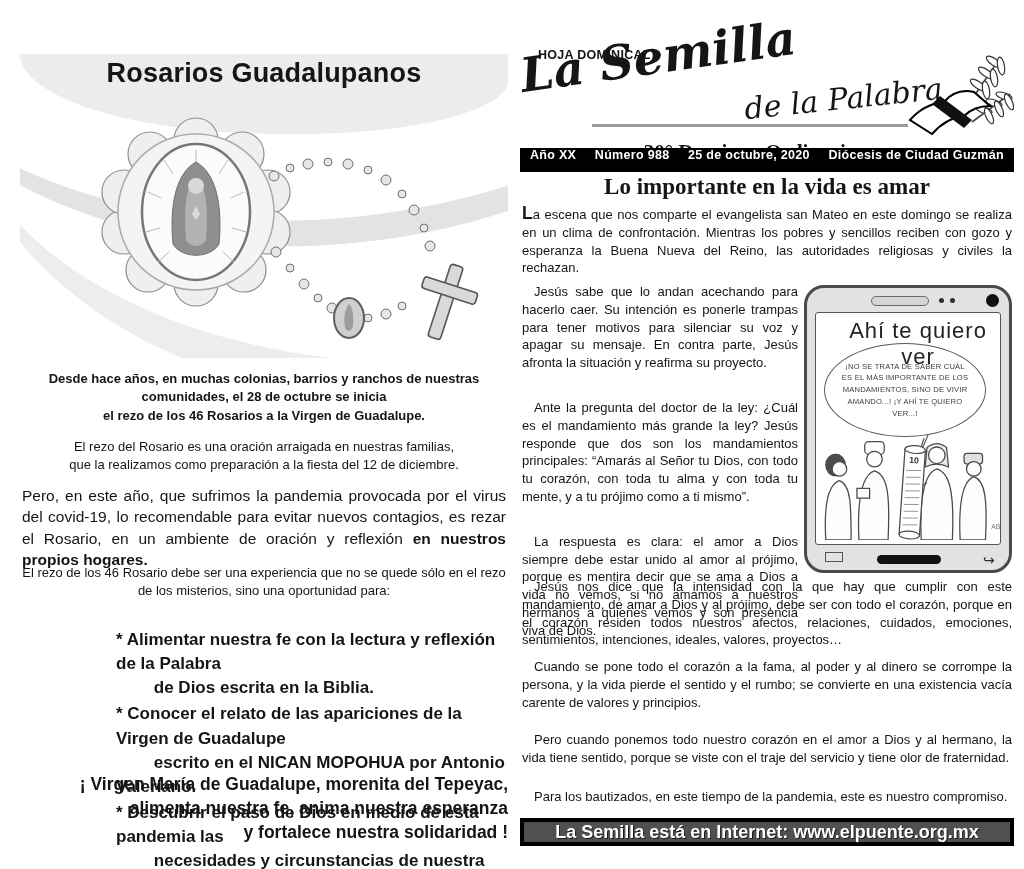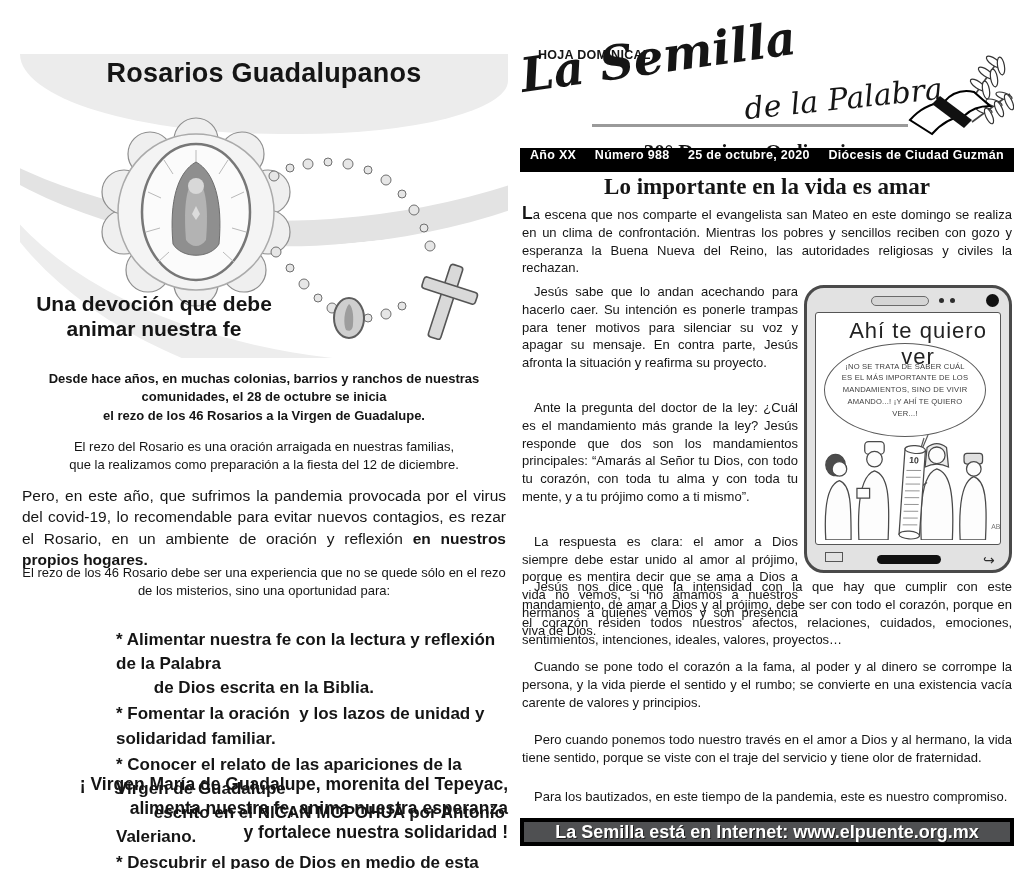--- a/index.html
+++ b/index.html
@@ -146,37 +146,34 @@
             <circle cx="356" cy="214" r="4"></circle>
         </g>
         <ellipse cx="303" cy="226" rx="15" ry="20" fill="#cfcfcf" stroke="#5e5e5e" stroke-width="2"></ellipse>
         <path d="M303,212 C298,218 297,232 300,238 C304,240 307,238 307,232 C308,222 306,214 303,212 Z" fill="#9d9d9d"></path>
         <g transform="rotate(18 400 210)">
           <rect x="393" y="172" width="13" height="76" rx="3" fill="#d9d9d9" stroke="#555" stroke-width="1.6"></rect>
           <rect x="372" y="192" width="56" height="12" rx="3" fill="#d9d9d9" stroke="#555" stroke-width="1.6"></rect>
         </g>
       </svg>
 
-      <h2 class="lp-sub">Una devoción que debe
-animar nuestra fe</h2>
     </div>
 
     <p class="lp-block p-intro">Desde hace años, en muchas colonias, barrios y ranchos de nuestras
 comunidades, el 28 de octubre se inicia
 el rezo de los 46 Rosarios a la Virgen de Guadalupe.</p>
     <p class="lp-block p-rezo">El rezo del Rosario es una oración arraigada en nuestras familias,
 que la realizamos como preparación a la fiesta del 12 de diciembre.</p>
     <p class="lp-block p-pandemia"><span>Pero, en este año, que sufrimos la pandemia provocada por el virus del covid-19, lo recomendable para evitar nuevos contagios, es rezar el Rosario, en un ambiente de oración y reflexión </span><b>en nuestros propios hogares.</b></p>
     <p class="lp-block p-exp">El rezo de los 46 Rosario debe ser una experiencia que no se quede sólo en el rezo
 de los misterios, sino una oportunidad para:</p>
 
     <ul class="bullets">
       <li>* Alimentar nuestra fe con la lectura y reflexión de la Palabra
         de Dios escrita en la Biblia.</li>
-      <li>* Fomentar la oración  y los lazos de unidad y solidaridad familiar.</li>
       <li>* Conocer el relato de las apariciones de la Virgen de Guadalupe
         escrito en el NICAN MOPOHUA por Antonio Valeriano.</li>
       <li>* Descubrir el paso de Dios en medio de esta pandemia las
         necesidades y circunstancias de nuestra vida, para expresar
         nuestra fe a través de un servicio a nuestra comunidad.</li>
     </ul>
 
     <p class="lp-block prayer">¡ Virgen María de Guadalupe, morenita del Tepeyac,
 alimenta nuestra fe, anima nuestra esperanza
 y fortalece nuestra solidaridad !</p>
@@ -286,18 +283,18 @@
         </div>
 
         <div class="kb"></div>
         <div class="homebar"></div>
         <div class="back">↩</div>
       </figure>
     </div>
 
     <p class="body rp-block p5">Jesús nos dice que la intensidad con la que hay que cumplir con este mandamiento, de amar a Dios y al prójimo, debe ser con todo el corazón, porque en el corazón residen todos nuestros afectos, relaciones, cuidados, emociones, sentimientos, intenciones, ideales, valores, proyectos…</p>
     <p class="body rp-block p6">Cuando se pone todo el corazón a la fama, al poder y al dinero se corrompe la persona, y la vida pierde el sentido y el rumbo; se convierte en una existencia vacía carente de valores y principios.</p>
-    <p class="body rp-block p7">Pero cuando ponemos todo nuestro través en el amor a Dios y al hermano, la vida tiene sentido, porque se viste con el traje del servicio y tiene olor de fraternidad.</p>
+    <p class="body rp-block p7">Pero cuando ponemos todo nuestro corazón en el amor a Dios y al hermano, la vida tiene sentido, porque se viste con el traje del servicio y tiene olor de fraternidad.</p>
     <p class="body rp-block p8">Para los bautizados, en este tiempo de la pandemia, este es nuestro compromiso.</p>
 
     <div class="footer-bar">La Semilla está en Internet: www.elpuente.org.mx</div>
   </section>
 </div>
 
 </body></html>

